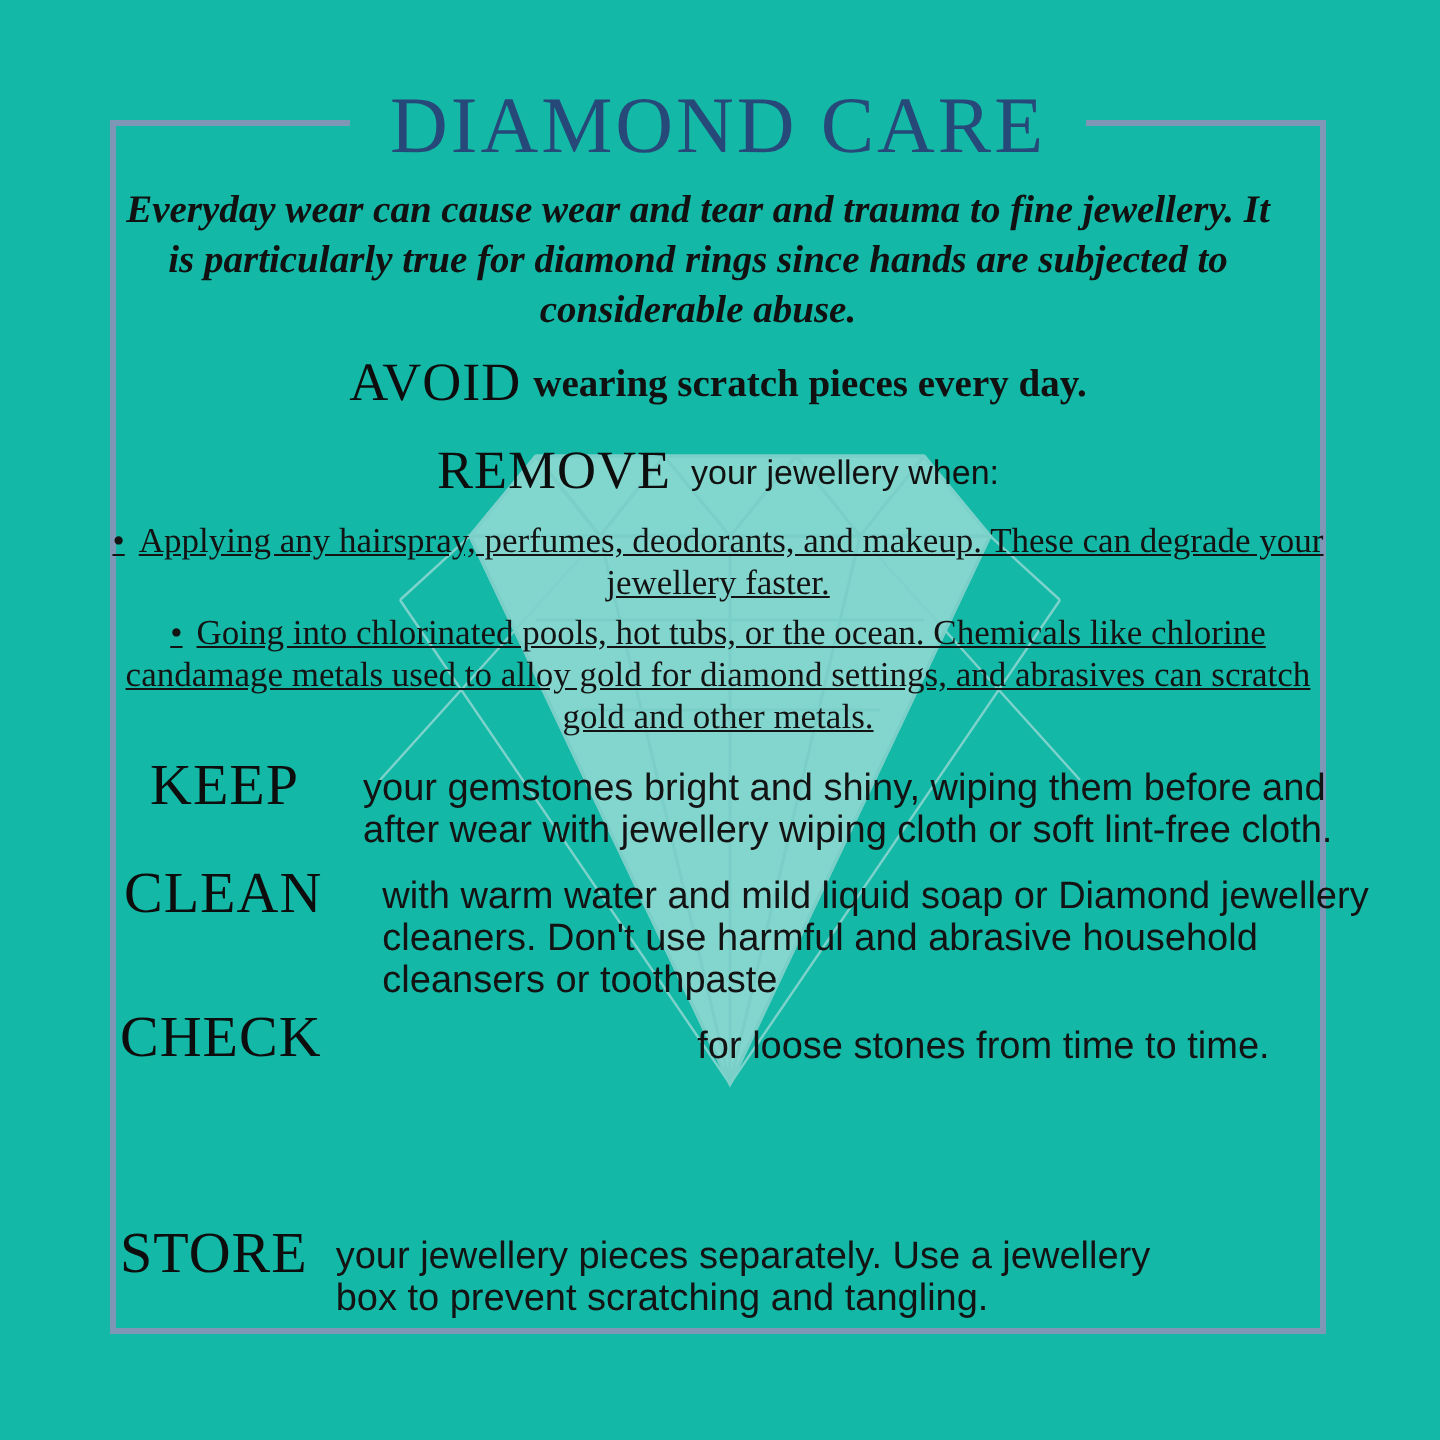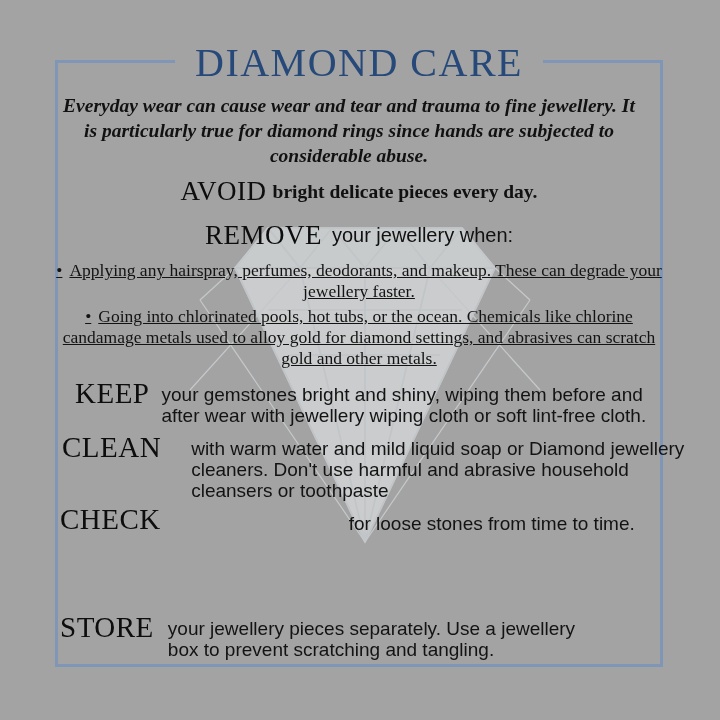--- a/index.html
+++ b/index.html
@@ -12,21 +12,21 @@
     height: 720px;
     overflow: hidden;
     font-family: "Liberation Serif", serif;
     -webkit-font-smoothing: antialiased;
   }
 
   #poster {
     position: relative;
     width: 720px;
     height: 720px;
-    background: #a3a3a3;
+    background: #14b8a6;
   }
 
   
   #watermark {
     position: absolute;
     left: 180px;
     top: 150px;
     width: 370px;
     height: 400px;
     opacity: 0.5;
@@ -112,21 +112,21 @@
   #remove-line {
     position: absolute;
     left: 0;
     top: 160px;
     width: 608px;
     text-align: center;
     white-space: nowrap;
   }
   #remove-line .tail {
     font-family: "Liberation Sans", sans-serif;
-    font-size: 20px;
+    font-size: 17px;
     color: #111111;
     vertical-align: 2px;
     margin-left: 10px;
   }
 
   
   .bullet-block {
     position: absolute;
     width: 608px;
     text-align: center;
@@ -156,21 +156,21 @@
     white-space: nowrap;
   }
   .kw-text {
     font-family: Liberation Sans, sans-serif;
     font-size: 19px;
     line-height: 21px;
     color: #131313;
     padding-top: 6px;
   }
 
-  #row-keep    { left: 20px;  top: 318px; }
+  #row-keep    { left: 20px;  top: 318px; gap: 20px; }
   #row-keep .kw-text    { margin-left: 12px; width: 500px; }
 
   #row-clean   { left: 7px;   top: 372px; }
   #row-clean .kw-text   { margin-left: 30px; width: 500px; }
 
   #row-check   { left: 5px;   top: 444px; }
   #row-check .kw-text   { margin-left: 14px; width: 460px; padding-top: 9px; text-align: right; }
 
   #row-protect { left: 5px;   top: 495px; }
   #row-protect .kw-text { margin-left: 12px; width: 430px; padding-top: 9px; }
@@ -215,21 +215,21 @@
   <div class="frame-top-left"></div>
   <div class="frame-top-right"></div>
 
   <div id="content">
 
     <div id="title">DIAMOND CARE</div>
 
     <div id="intro">Everyday wear can cause wear and tear and trauma to fine jewellery. It is particularly true for diamond rings since hands are subjected to considerable abuse.</div>
 
     <div id="avoid-line">
-      <span class="kw-inline">AVOID</span><span class="tail">bright delicate pieces every day.</span>
+      <span class="kw-inline">AVOID</span><span class="tail">wearing scratch pieces every day.</span>
     </div>
 
     <div id="remove-line">
       <span class="kw-inline">REMOVE</span><span class="tail">your jewellery when:</span>
     </div>
 
     <div class="bullet-block" id="bullet-1">
       <span class="dot">•</span><span>Applying any hairspray, perfumes, deodorants, and makeup. These can degrade your jewellery faster.</span>
     </div>
 

